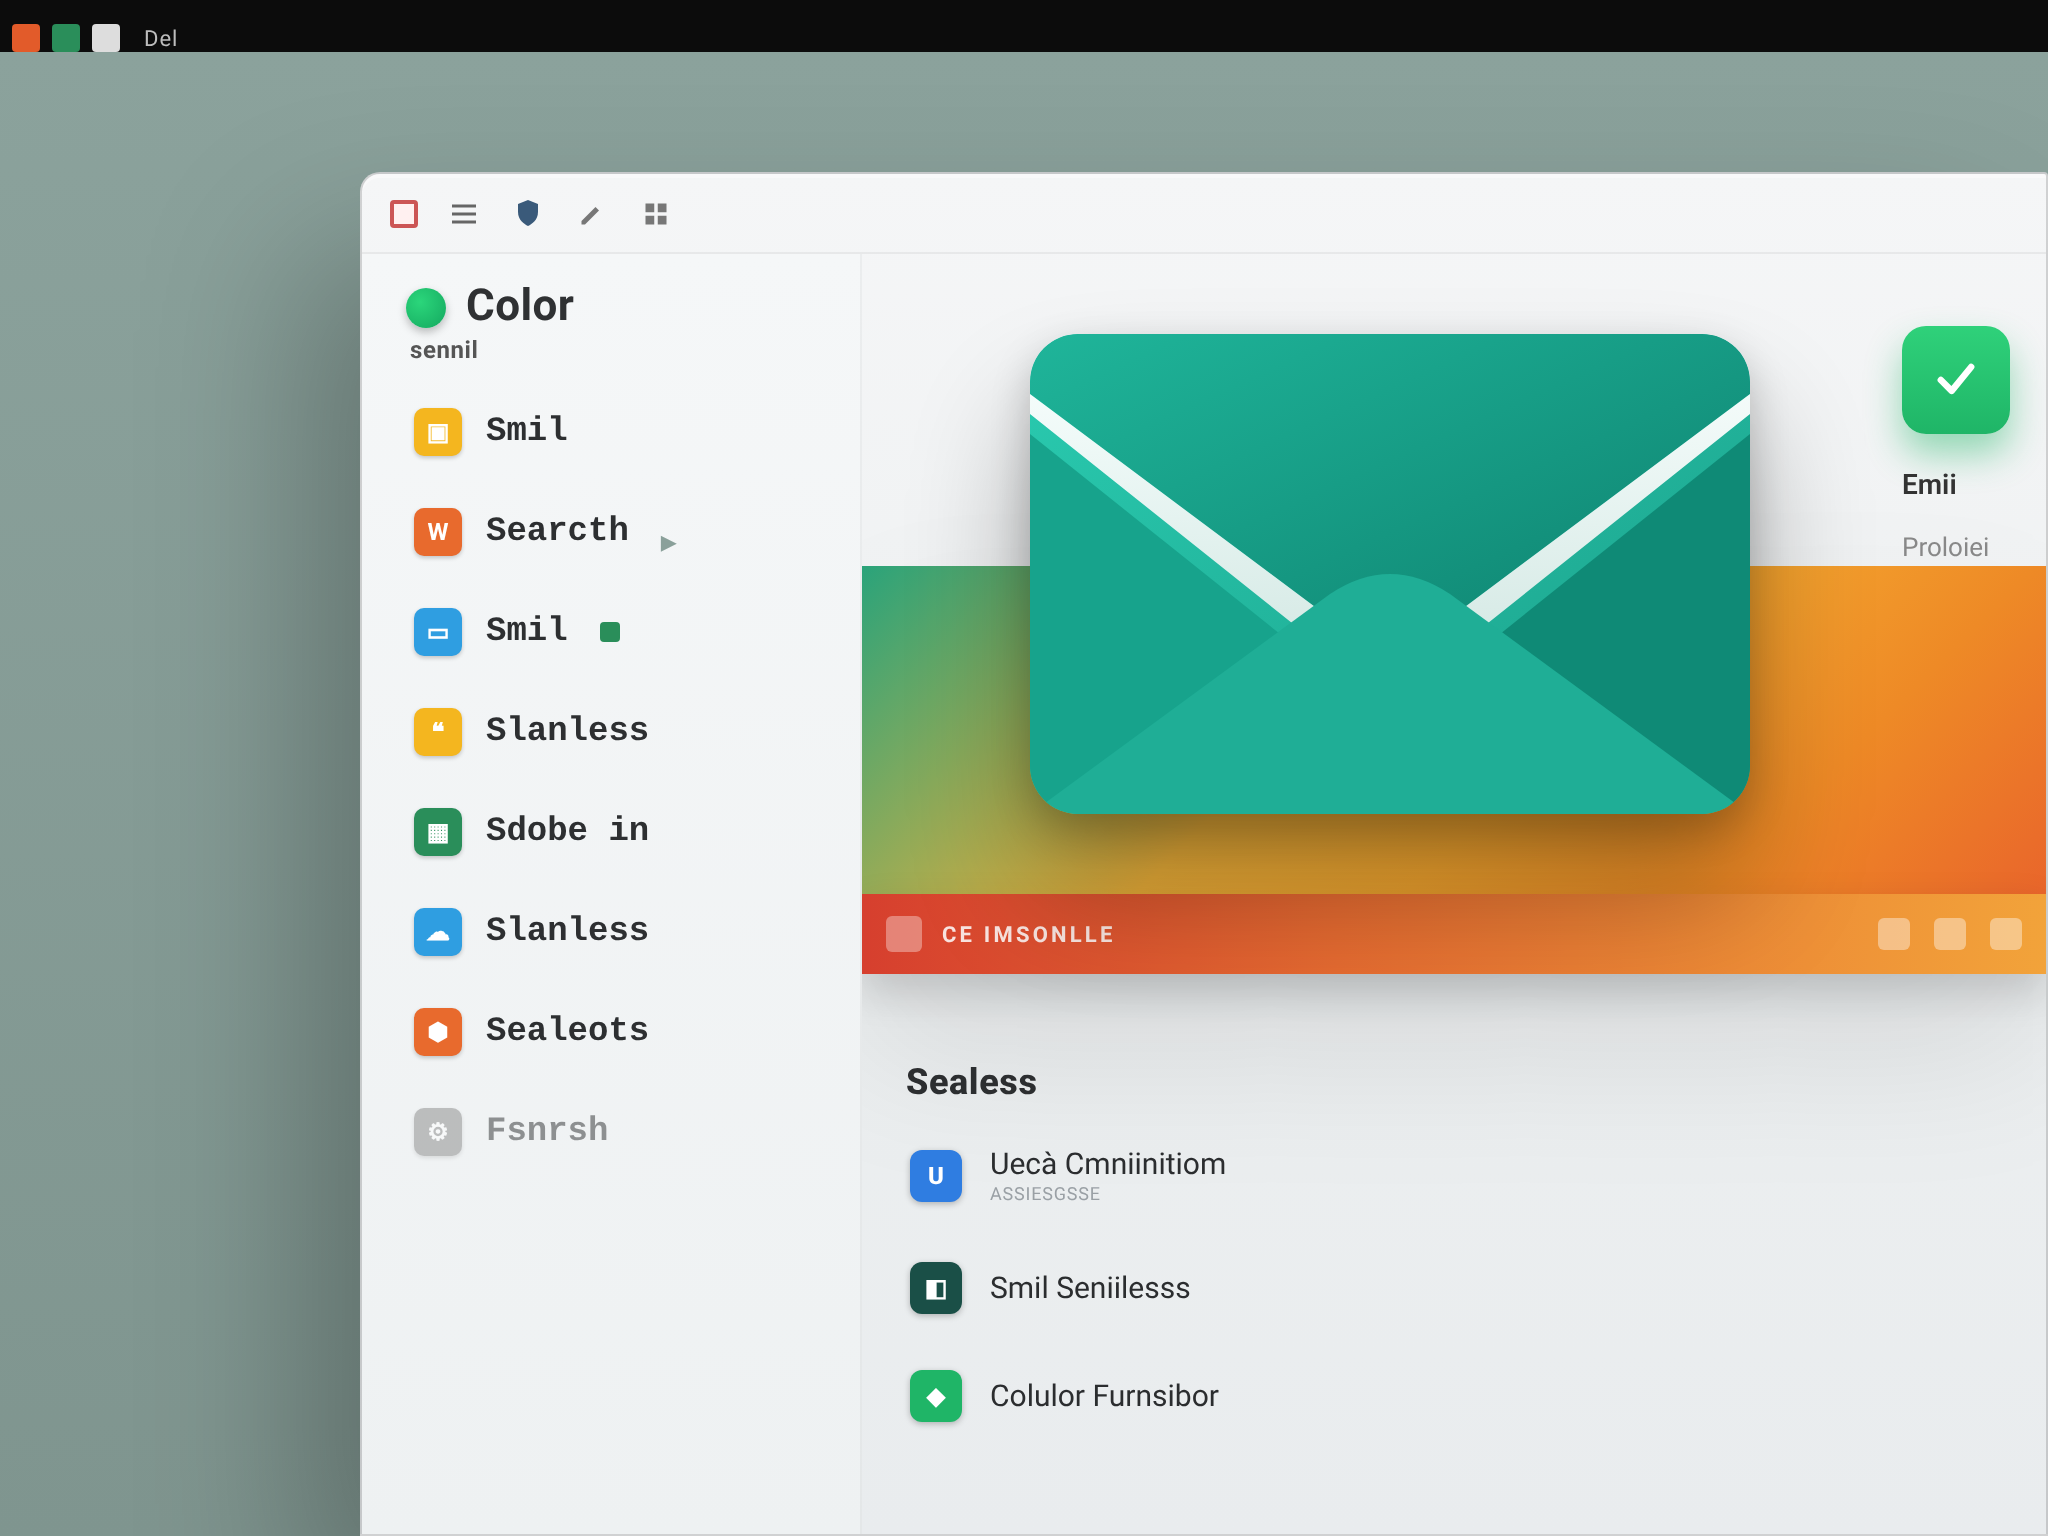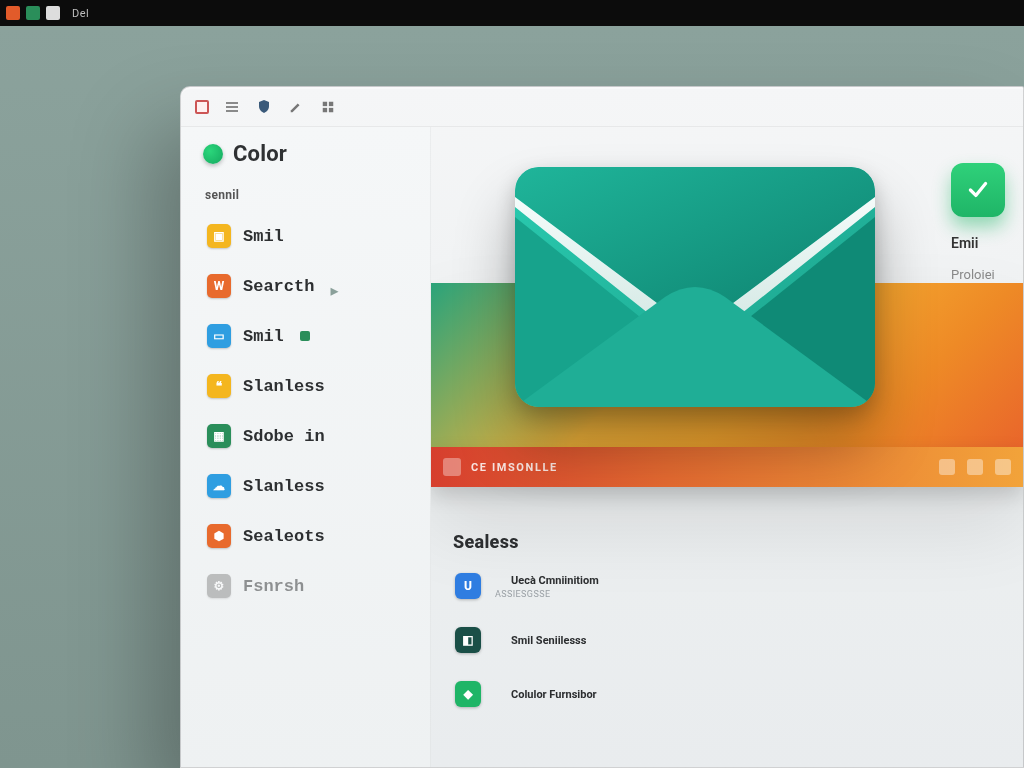--- a/index.html
+++ b/index.html
@@ -2,21 +2,21 @@
 <html><head>
 <meta charset="utf-8">
 <style>
   * { box-sizing: border-box; margin: 0; padding: 0; font-family: -apple-system, "Segoe UI", Roboto, Arial, sans-serif; }
   html, body { width: 1024px; height: 768px; overflow: hidden; }
   body { background: #8aa09a; }
 
   
   .os-bar {
     position: absolute; top: 0; left: 0; right: 0; height: 26px;
-    background: #0c0c0c; display: flex; align-items: center; padding: 0 6px; gap: 6px;
+    background: #0c0c0c; display: flex; align-items: flex-end; padding: 0 6px; gap: 6px;
   }
   .os-bar .sq { width: 14px; height: 14px; border-radius: 2px; }
   .os-bar .lbl { color: #bdbdbd; font-size: 11px; margin-left: 6px; letter-spacing: .5px; }
 
   
   .desktop {
     position: absolute; top: 26px; left: 0; right: 0; bottom: 0;
     background: linear-gradient(180deg, #8ba29c 0%, #7f958f 100%);
   }
 
@@ -41,21 +41,21 @@
   .titlebar .tb-icon.box { border: 2px solid #c55; width: 14px; height: 14px; border-radius: 2px; background:#fff0f0; }
 
   .app-body { position: absolute; top: 40px; left: 0; right: 0; bottom: 0; display: flex; }
 
   
   .sidebar {
     width: 250px; flex-shrink: 0; padding: 14px 18px 0 22px;
     background: linear-gradient(180deg,#f5f7f8,#eef1f2);
     border-right: 1px solid rgba(0,0,0,.04);
   }
-  .sb-header { display: flex; align-items: center; gap: 10px; margin-bottom: 22px; text-align: right; }
+  .sb-header { display: flex; align-items: center; gap: 10px; margin-bottom: 2px; text-align: right; }
   .sb-dot { width: 20px; height: 20px; border-radius: 50%; background: radial-gradient(circle at 35% 35%, #2bd67b, #14a85f); box-shadow: 0 2px 4px rgba(0,0,0,.25); }
   .sb-title { font-size: 22px; font-weight: 700; color: #2f3133; letter-spacing: .2px; }
   .sb-head2 { font-size: 15px; font-weight: 800; color: #222; text-transform: uppercase; letter-spacing: .5px; margin: 6px 0 4px 2px; }
   .sb-sub { font-size: 12px; font-weight: 700; color: #555; margin: 2px 0 16px 2px; letter-spacing: .3px; }
 
   .sb-item { display: flex; align-items: center; gap: 12px; padding: 6px 4px; margin-bottom: 14px; cursor: pointer; border-radius: 6px; }
   .sb-ico { width: 24px; height: 24px; border-radius: 5px; display:flex;align-items:center;justify-content:center; color:#fff; font-size:12px; font-weight:700; box-shadow: 0 1px 2px rgba(0,0,0,.2);}
   .sb-label { font-size: 17px; font-weight: 600; color: #2d2f31; font-family: Liberation Mono, monospace; }
   .sb-trail { width: 10px; height: 10px; margin-left: 4px; }
 
@@ -100,21 +100,21 @@
   .section-heading {
     position: absolute; left: 22px; top: 404px; font-size: 18px; font-weight: 800; color:#2c2e30; letter-spacing:.3px;
   }
 
   .list {
     position: absolute; left: 22px; right: 10px; top: 440px;
   }
   .li { display:flex; align-items:center; gap: 14px; padding: 6px 2px; margin-bottom: 16px;}
   .li .li-ico { width: 26px; height: 26px; border-radius: 6px; display:flex;align-items:center;justify-content:center; color:#fff; font-size:12px; font-weight:800; box-shadow: 0 1px 3px rgba(0,0,0,.25);}
   .li .li-txt { display:flex; flex-direction:column; }
-  .li .li-title { font-size: 11px; font-weight:700; color:#2b2d2f;margin-left:16px; }
+  .li .li-title { font-size: 15px; font-weight:400; color:#2b2d2f; }
   .li .li-sub { font-size: 9px; color:#9aa0a5; letter-spacing:.4px; margin-top:2px;}
 
 </style>
 </head>
 <body>
 
 <div class="os-bar">
   <span class="sq" style="background:#e25b2a"></span>
   <span class="sq" style="background:#2a8e5a"></span>
   <span class="sq" style="background:#ddd"></span>

